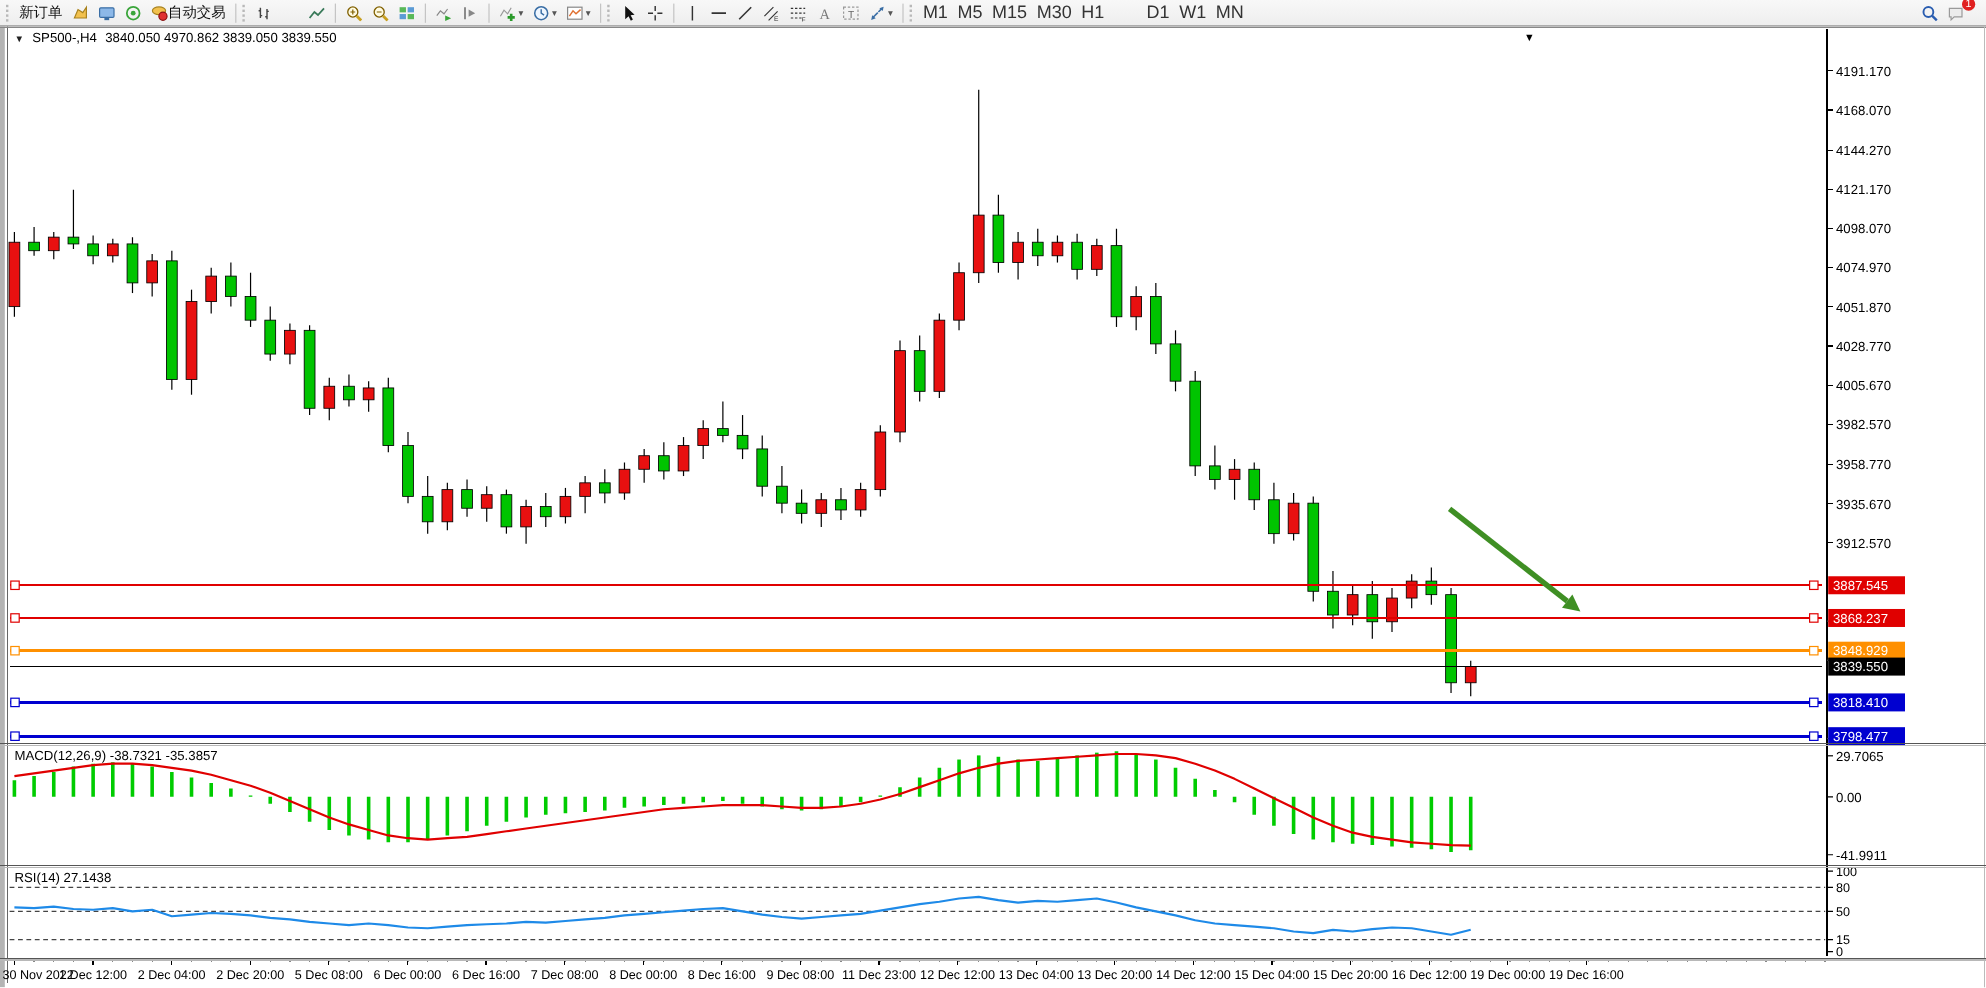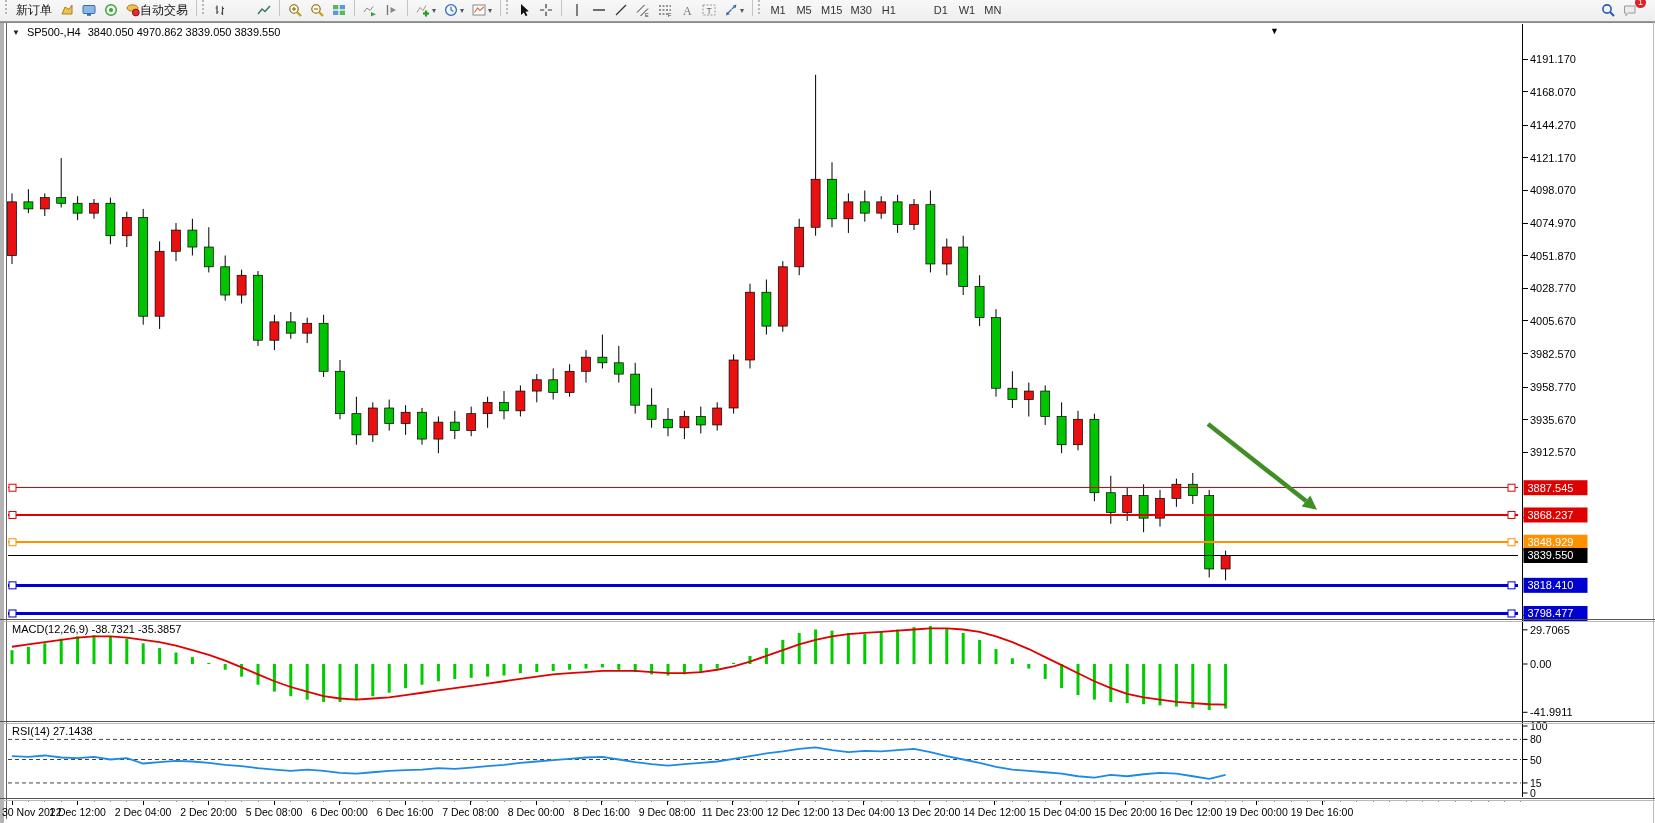--- a/index.html
+++ b/index.html
@@ -3,25 +3,25 @@
 <meta charset="utf-8">
 <style>
   * { box-sizing: border-box; margin: 0; padding: 0; }
   html,body { width:1655px; height:823px; overflow:hidden; background:#fff;
     font-family:"Liberation Sans", sans-serif; }
   #app { position:relative; width:1655px; height:823px; }
 
   
   .toolbar { position:absolute; top:0; left:0; width:1655px; height:22px;
     background:linear-gradient(#f8f8f8,#eeeeee); border-bottom:1px solid #9a9a9a;
-    display:flex; padding:0 4px; }
+    display:flex; align-items:center; padding:0 4px; }
   .tbtn { height:20px; min-width:22px; display:flex; align-items:center; justify-content:center;
     padding:0 3px; border:1px solid transparent; border-radius:2px; cursor:default; }
   .tbtn.pressed { background:#e2efe2; border:1px solid #8fae8f;margin-top:48px; }
-  .tbtn.tf { font-size:11px; color:#333; min-width:26px; }
+  .tbtn.tf { font-size:15px; color:#333; min-width:26px; }
   .tbtn.tf.pressed { background:#f6fbf6; border:1px solid #9ab89a; }
   .tbtn .txt { font-size:12px; color:#111; white-space:nowrap; }
   .tbtn .chev { font-size:8px; color:#555; margin-left:2px; }
   .sep { width:1px; height:16px; background:#c4c4c4; margin:0 4px; }
   .grip { width:3px; height:14px; border-left:2px dotted #b8b8b8; margin:0 4px 0 1px; }
   .spacer { flex:1; }
   .icon14 { width:14px; height:14px; display:block; }
   .badge { position:absolute; top:-4px; right:-6px; background:#e02020; color:#fff;
     font-size:9px; line-height:11px; min-width:11px; height:11px; border-radius:6px;
     text-align:center; padding:0 2px; }

